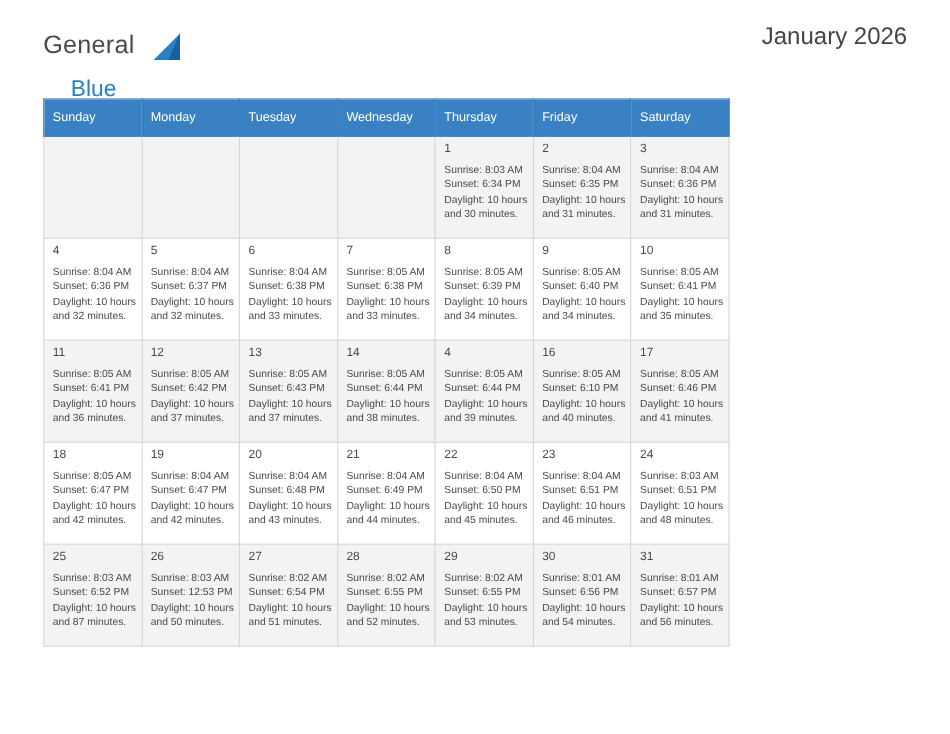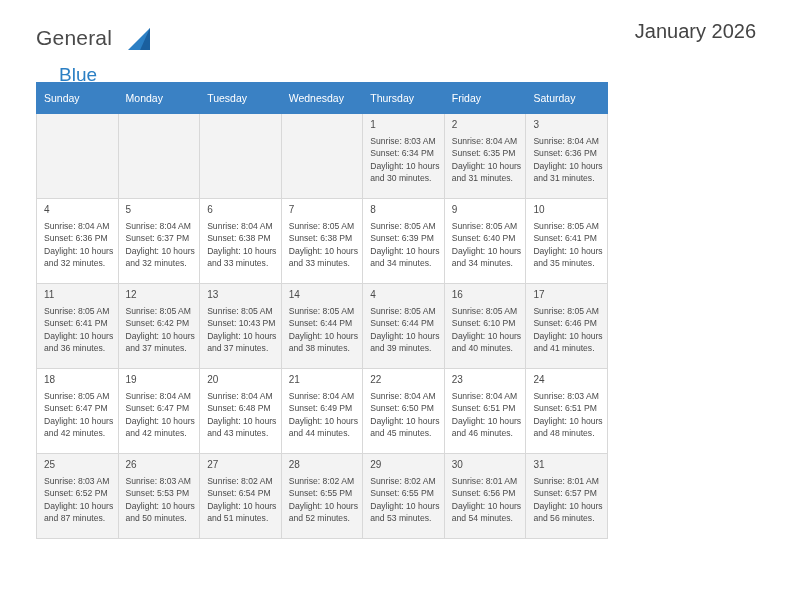--- a/index.html
+++ b/index.html
@@ -270,21 +270,21 @@
               <div>Sunrise: 8:05 AM</div>
               <div>Sunset: 6:42 PM</div>
               <div>Daylight: 10 hours</div>
               <div>and 37 minutes.</div>
             </div>
           </td>
           <td>
             <span class="daynum">13</span>
             <div class="info">
               <div>Sunrise: 8:05 AM</div>
-              <div>Sunset: 10:43 PM</div>
+              <div>Sunset: 6:43 PM</div>
               <div>Daylight: 10 hours</div>
               <div>and 37 minutes.</div>
             </div>
           </td>
           <td>
             <span class="daynum">14</span>
             <div class="info">
               <div>Sunrise: 8:05 AM</div>
               <div>Sunset: 6:44 PM</div>
               <div>Daylight: 10 hours</div>
@@ -391,21 +391,21 @@
               <div>Sunrise: 8:03 AM</div>
               <div>Sunset: 6:52 PM</div>
               <div>Daylight: 10 hours</div>
               <div>and 87 minutes.</div>
             </div>
           </td>
           <td>
             <span class="daynum">26</span>
             <div class="info">
               <div>Sunrise: 8:03 AM</div>
-              <div>Sunset: 5:53 PM</div>
+              <div>Sunset: 12:53 PM</div>
               <div>Daylight: 10 hours</div>
               <div>and 50 minutes.</div>
             </div>
           </td>
           <td>
             <span class="daynum">27</span>
             <div class="info">
               <div>Sunrise: 8:02 AM</div>
               <div>Sunset: 6:54 PM</div>
               <div>Daylight: 10 hours</div>

